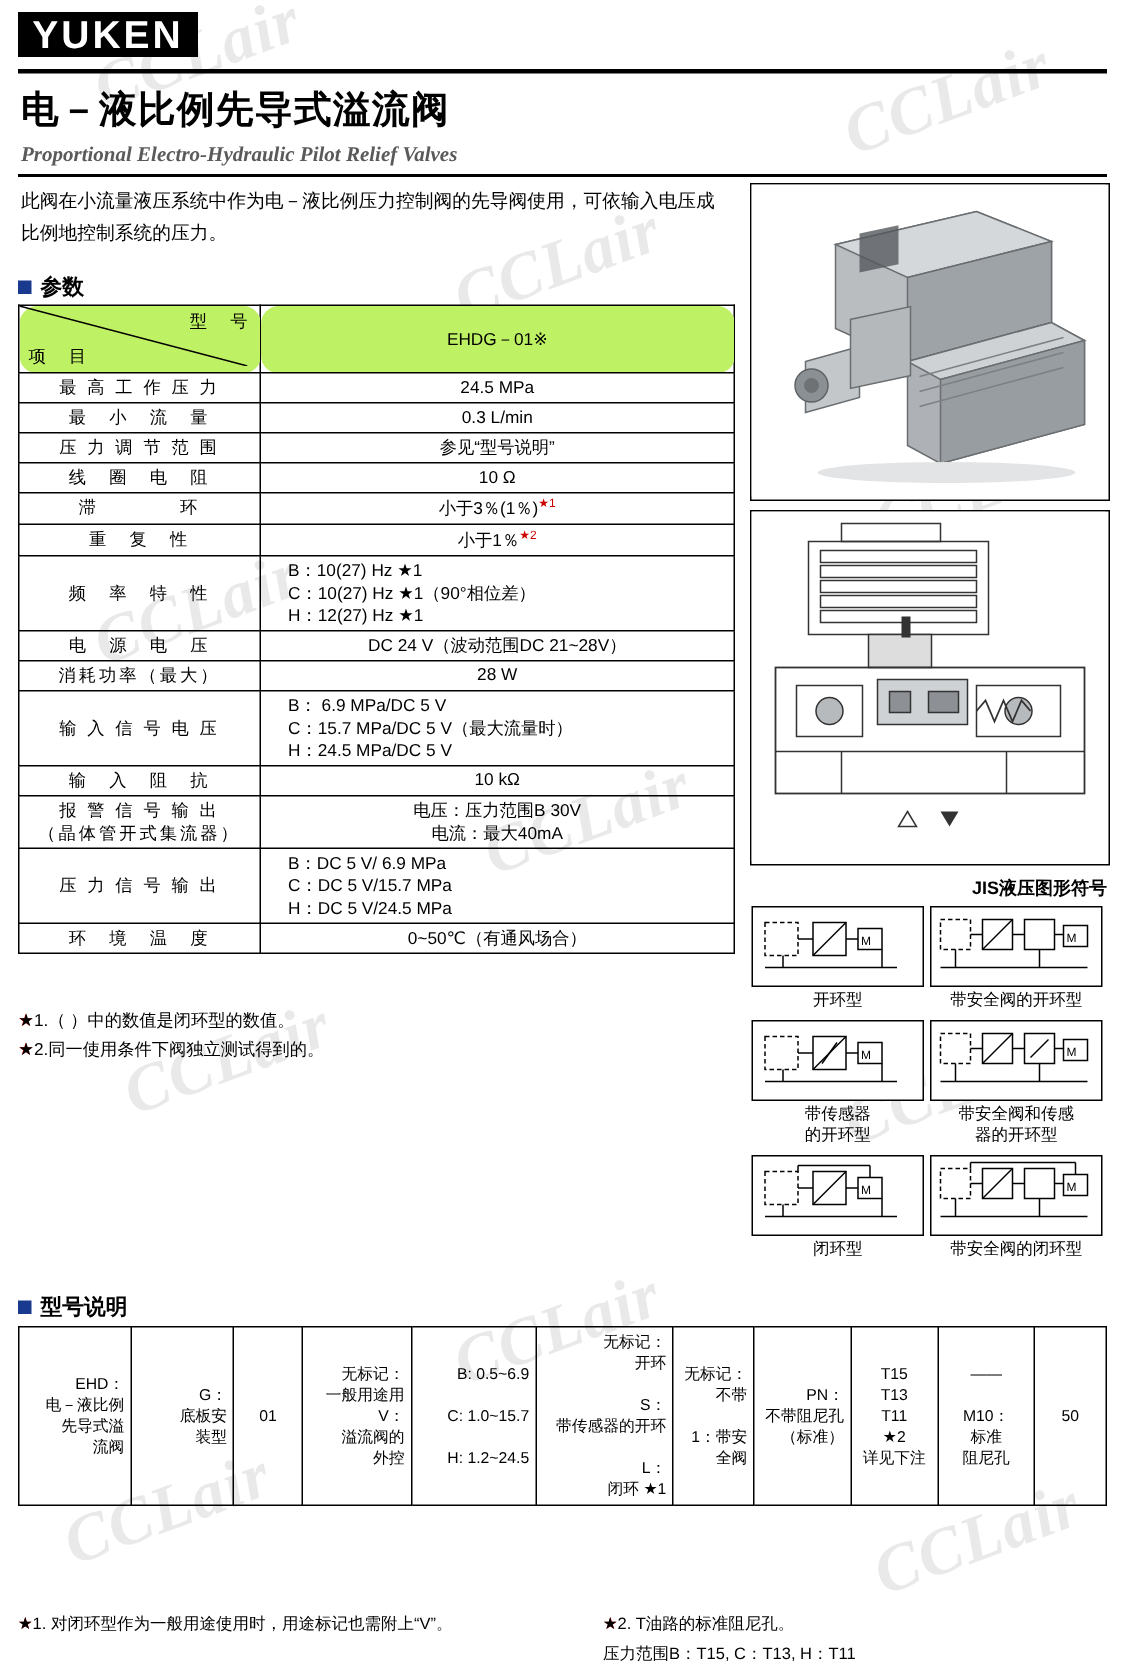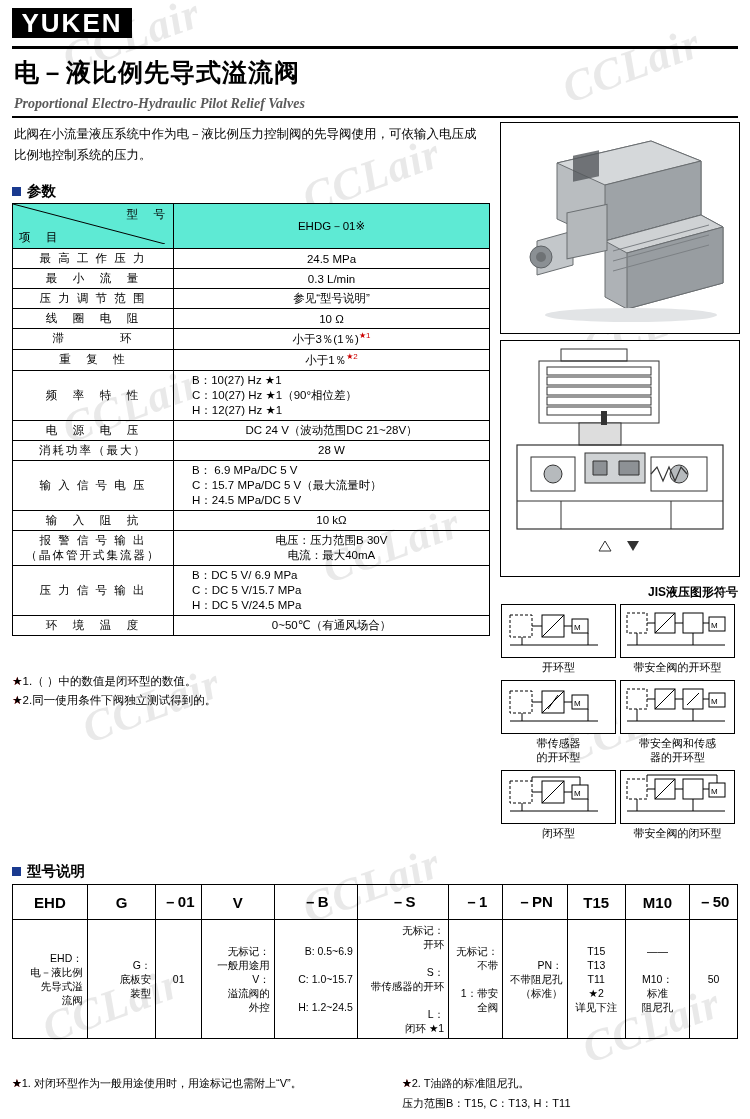--- a/index.html
+++ b/index.html
@@ -49,21 +49,21 @@
 
   
   table{border-collapse:collapse;}
   .spec{
     position:absolute;left:12px;top:203px;width:478px;
     font-size:11.5px;
   }
   .spec td,.spec th{
     border:1px solid #000;padding:2px 4px;text-align:center;vertical-align:middle;
   }
-  .spec .hdr{background:#5eead4;height:40px;position:relative;}
+  .spec .hdr{background:#bef264;height:40px;position:relative;border-radius:12px;}
   .spec .lbl{width:152px;text-align:center;letter-spacing:2px;}
   .spec .val{text-align:center;}
   .spec .left{text-align:left;padding-left:18px;}
   .sup{font-size:8px;vertical-align:super;color:#c00;}
   .diag-cell{position:relative;height:40px;}
   .diag-cell .d1{position:absolute;right:6px;top:3px;font-size:11.5px;letter-spacing:2px;}
   .diag-cell .d2{position:absolute;left:6px;bottom:3px;font-size:11.5px;letter-spacing:2px;}
   .diag-cell svg{position:absolute;left:0;top:0;}
 
   .notes{position:absolute;left:12px;top:672px;font-size:11.5px;line-height:19px;}
@@ -454,33 +454,20 @@
         <col style="width:70px">
       <col style="width:80px">
         <col style="width:88px">
         <col style="width:52px">
         <col style="width:62px">
       <col style="width:56px">
         <col style="width:62px">
         <col style="width:46px">
     </colgroup>
     <tbody>
-        <tr class="r1">
-      <td>EHD</td>
-      <td>G</td>
-      <td>－01</td>
-      <td>V</td>
-      <td>－B</td>
-      <td>－S</td>
-      <td>－1</td>
-      <td>－PN</td>
-      <td>T15</td>
-      <td>M10</td>
-      <td>－50</td>
-    </tr>
     <tr class="r3">
       <td style="white-space:pre-line">EHD：
 电－液比例
 先导式溢
 流阀</td>
       <td style="white-space:pre-line">G：
 底板安
 装型</td>
       <td class="c" style="white-space:pre-line">01</td>
       <td style="white-space:pre-line">无标记：

